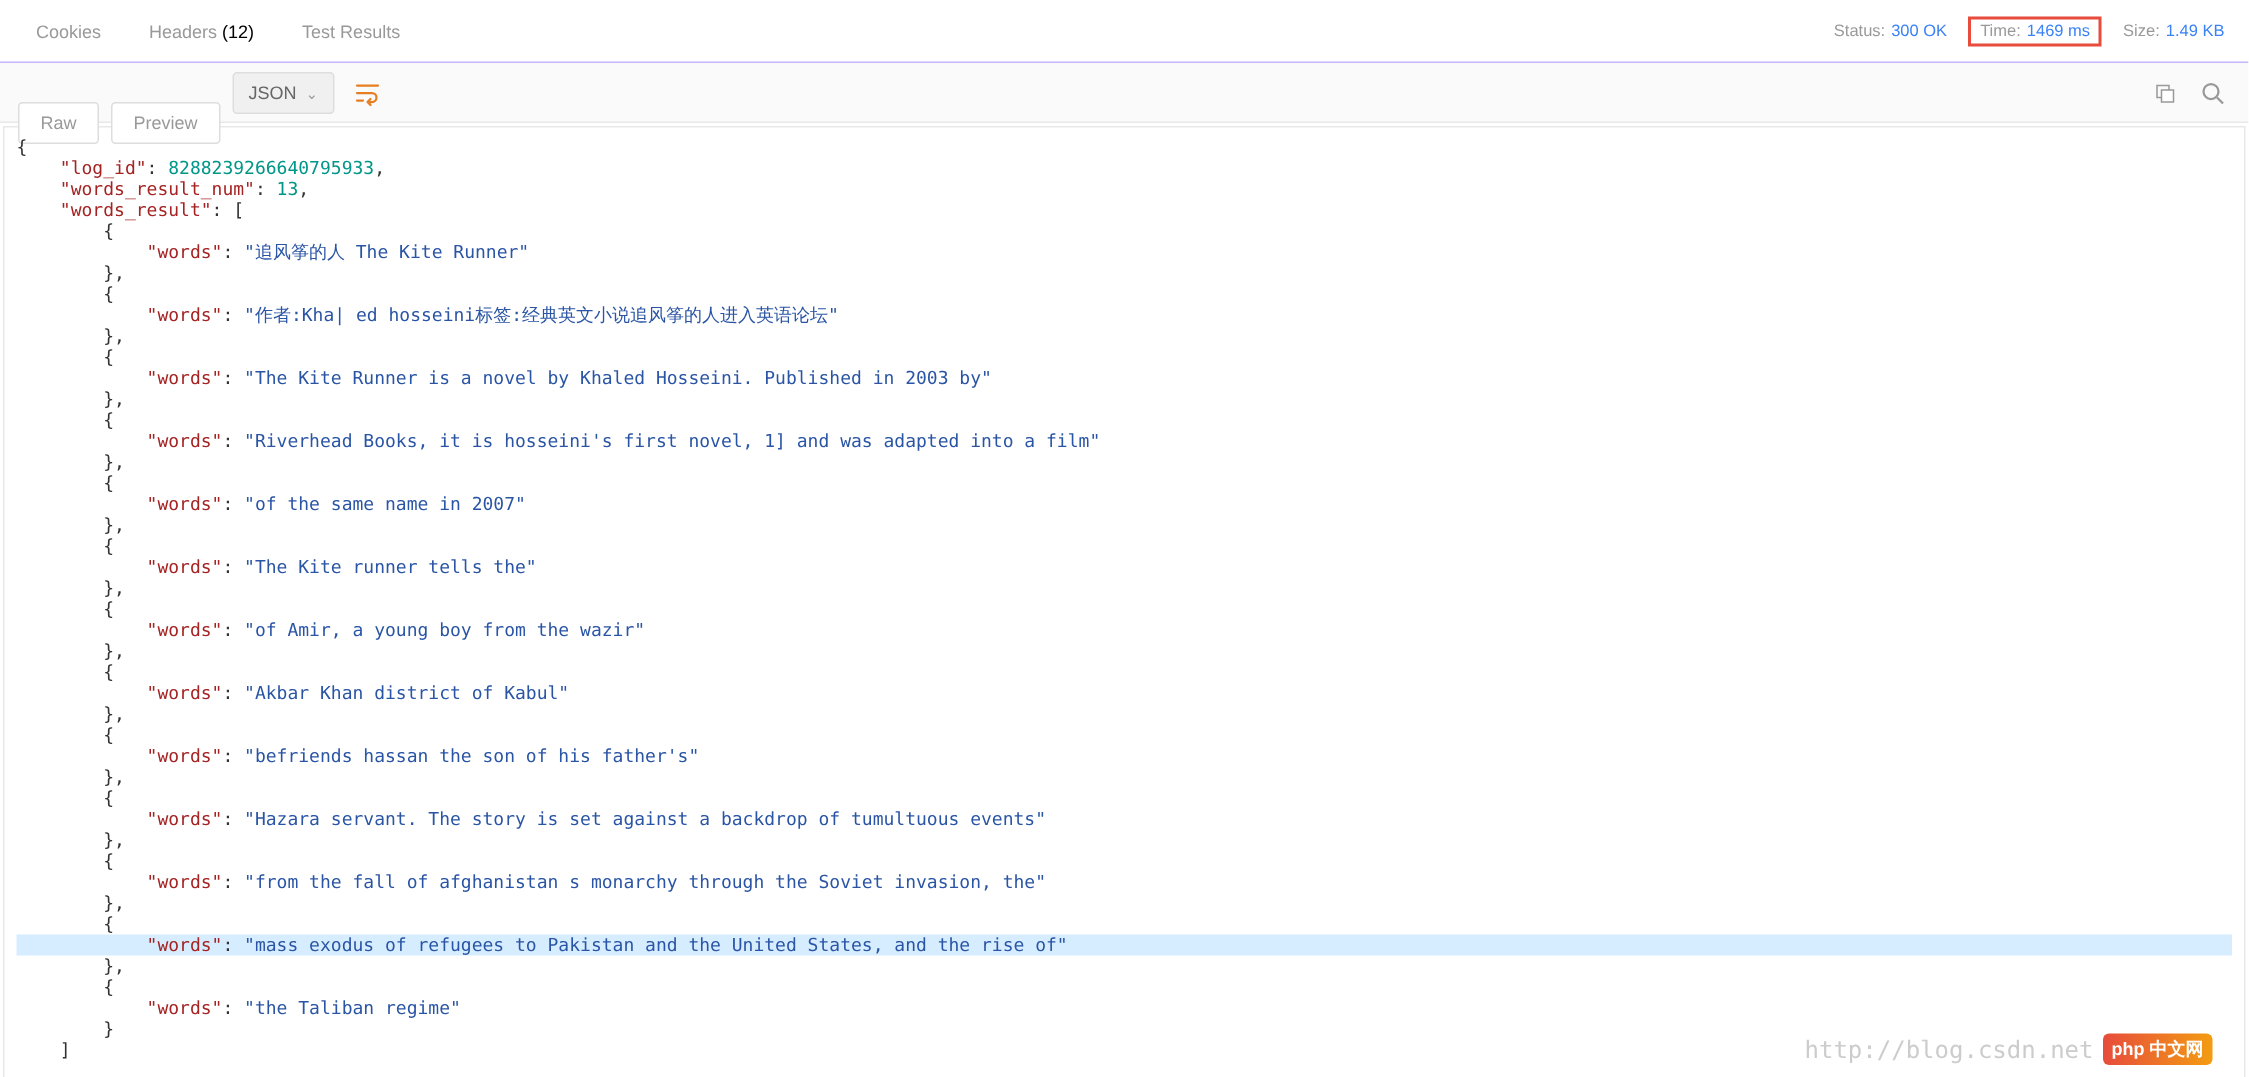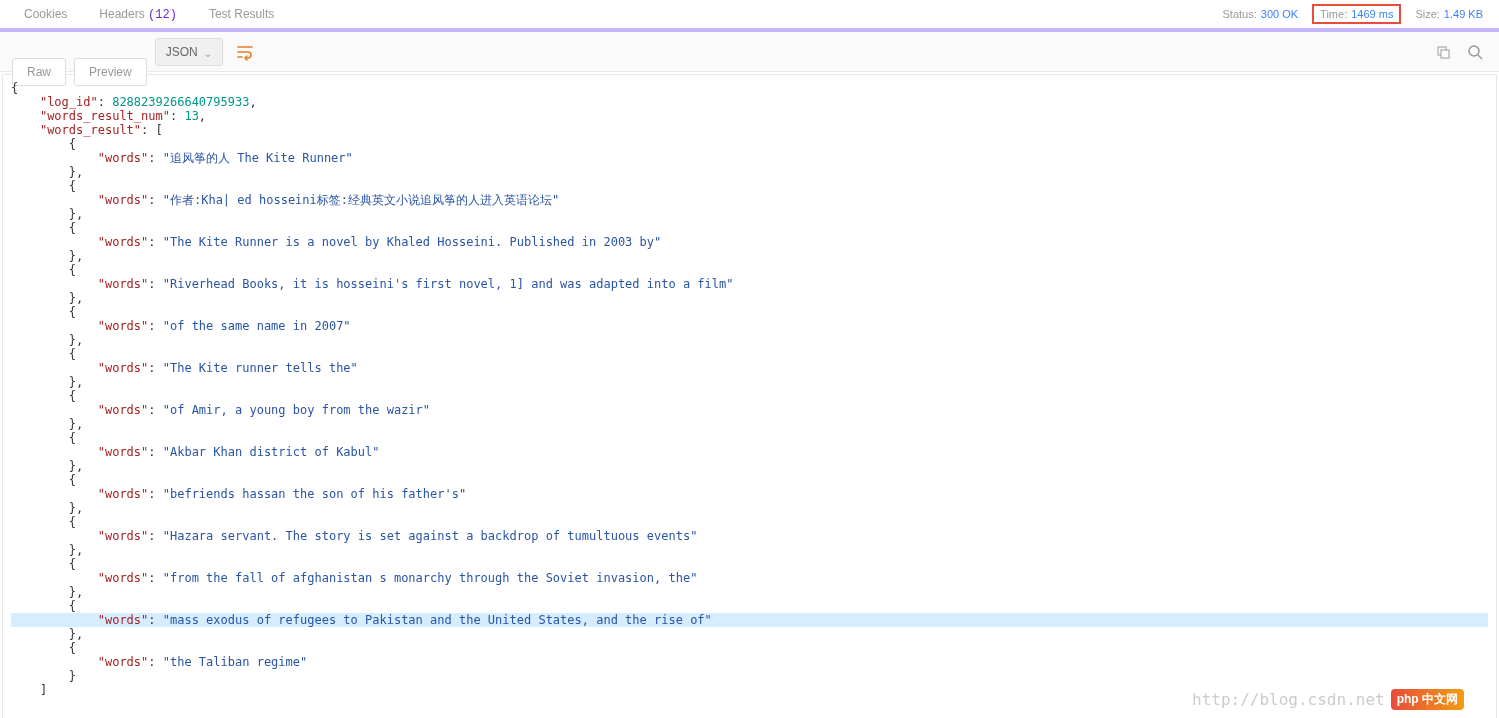--- a/index.html
+++ b/index.html
@@ -9,32 +9,32 @@
   color: #666;
   background: #fff;
   width: 1499px;
   height: 718px;
   overflow: hidden;
   position: relative;
 }
 .header {
   display: flex;
   align-items: center;
-  height: 32px;
-  border-bottom: 4px solid #c4b5fd;
+  height: 42px;
+  border-bottom: 1px solid #c4b5fd;
   padding: 0 8px;
 }
 .tabs { display: flex; gap: 0; flex: 1; }
 .tab {
   padding: 8px 16px;
   cursor: pointer;
   color: #999;
   font-size: 12px;
 }
-.tab .count { color: #6d28d9; font-family: Liberation Mono, monospace; }
+.tab .count { color: #000000; }
 .status-bar { display: flex; gap: 14px; align-items: center; color: #999; font-size: 11px; padding-right: 8px; margin-left: 20px; }
 .status-item { display: flex; gap: 4px; }
 .status-value { color: #3b82f6; }
 .highlight-box { border: 2px solid #e74c3c; padding: 2px 6px; align-items: flex-end; }
 .toolbar {
   display: flex;
   align-items: center;
   height: 40px;
   border-bottom: 1px solid #e8e8e8;
   padding: 0 12px;
@@ -86,21 +86,21 @@
 }
 .json-line { white-space: pre; }
 .json-line.hl { background: #d6ecff; }
 .k { color: #a52323; }
 .s { color: #2a55a5; }
 .n { color: #009688; }
 .punct { color: #333; }
 .watermark {
   position: absolute;
   bottom: 8px;
-  right: 35px;
+  right: 24px;
   color: #ccc;
   font-family: Consolas, monospace;
   font-size: 16px;
   display: flex;
   align-items: center;
   gap: 6px;
 }
 .badge {
   background: linear-gradient(90deg, #e74c3c, #f39c12);
   color: #fff;

